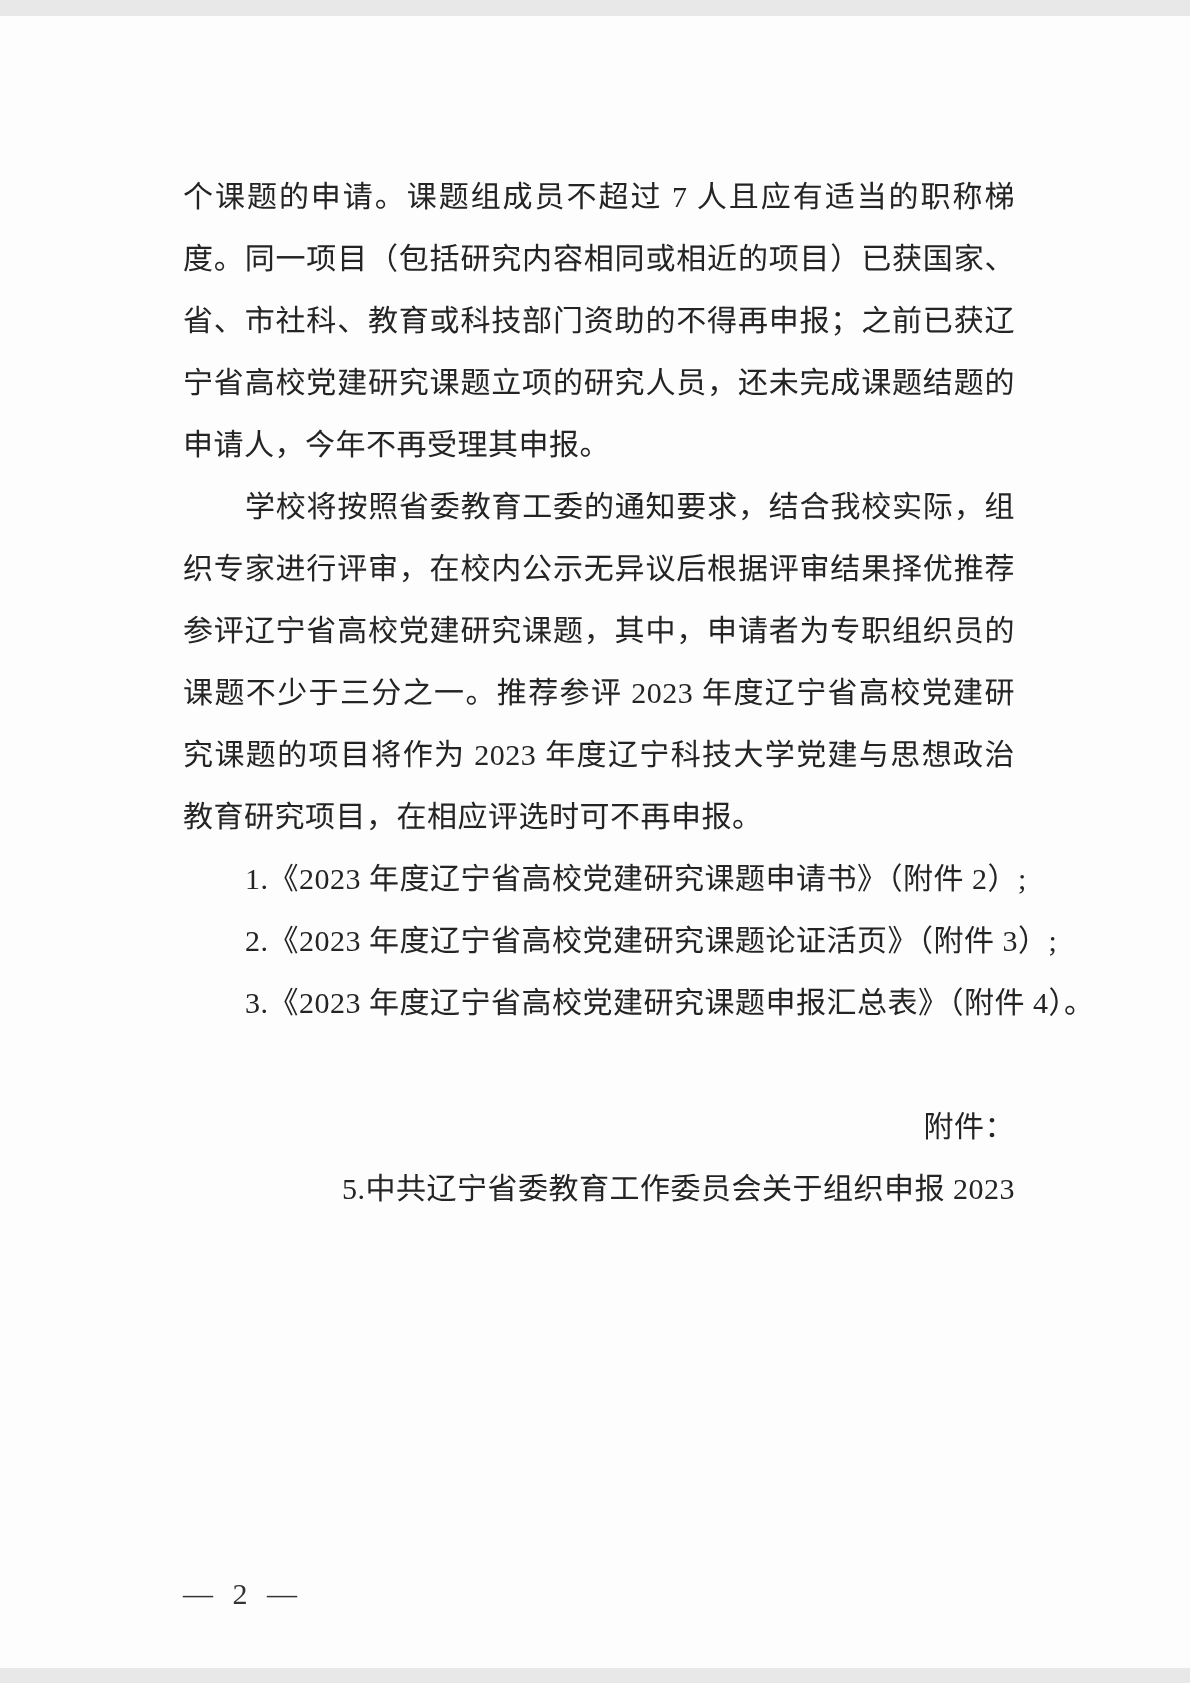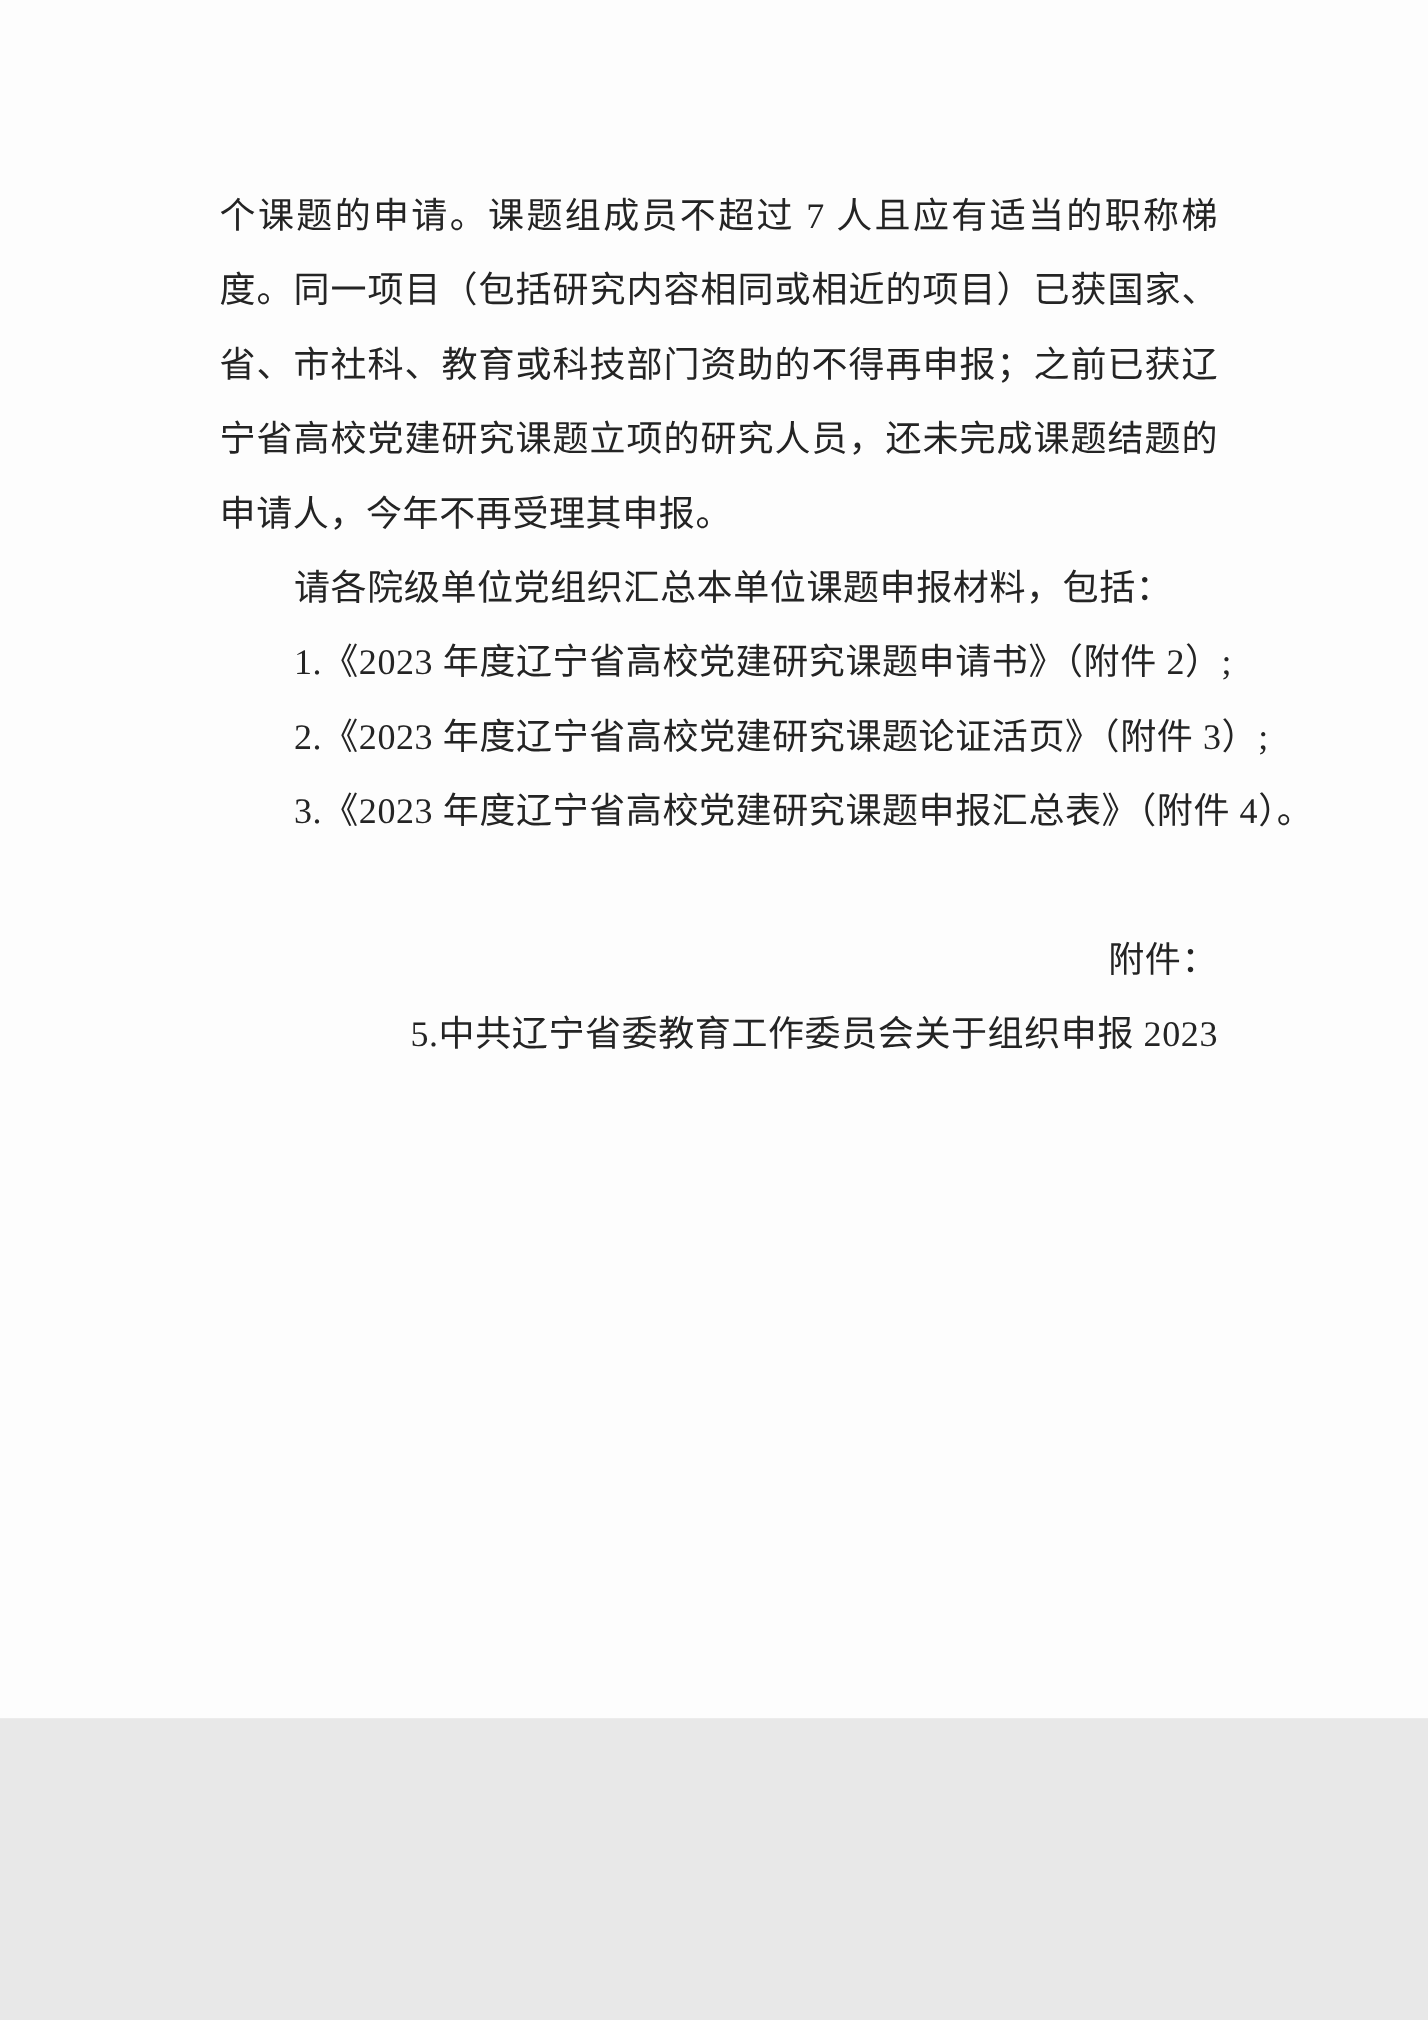--- a/index.html
+++ b/index.html
@@ -3,22 +3,22 @@
 <meta charset="utf-8">
 <style>
   html, body {
     margin: 0;
     padding: 0;
     background: #e8e8e8;
   }
   .page {
     position: relative;
     width: 1190px;
-    height: 1432px;
-    margin: 0 auto;
+    height: 1652px;
+    margin: 16px auto;
     background: var(--page-bg, #fdfdfd);
     overflow: hidden;
     font-family: "Liberation Serif", "DejaVu Serif", serif;
     color: var(--text-color, #222222);
   }
   .doc {
     position: absolute;
     left: 183px;
     top: 150px;
     width: 832px;
@@ -52,21 +52,21 @@
     color: var(--footer-color, #333333);
     letter-spacing: 1px;
   }
 </style>
 </head>
 <body>
 
 <div class="page" style="--page-bg: #fdfdfd; --text-color: #242424; --footer-color: #333333;">
   <main class="doc">
       <p class="">个课题的申请。课题组成员不超过 7 人且应有适当的职称梯度。同一项目（包括研究内容相同或相近的项目）已获国家、省、市社科、教育或科技部门资助的不得再申报；之前已获辽宁省高校党建研究课题立项的研究人员，还未完成课题结题的申请人，今年不再受理其申报。</p>
-      <p class="indent">请各院级单位党组织汇总本单位课题申报材料，包括：</p>
+      <p class="indent">学校将按照省委教育工委的通知要求，结合我校实际，组织专家进行评审，在校内公示无异议后根据评审结果择优推荐参评辽宁省高校党建研究课题，其中，申请者为专职组织员的课题不少于三分之一。推荐参评 2023 年度辽宁省高校党建研究课题的项目将作为 2023 年度辽宁科技大学党建与思想政治教育研究项目，在相应评选时可不再申报。</p>
       <p class="indent nowrap">1.《2023 年度辽宁省高校党建研究课题申请书》（附件 2）;</p>
       <p class="indent nowrap">2.《2023 年度辽宁省高校党建研究课题论证活页》（附件 3）;</p>
       <p class="indent nowrap">3.《2023 年度辽宁省高校党建研究课题申报汇总表》（附件 4）。</p>
       <p class="indent nowrap gap">附件：</p>
       <p class="indent nowrap">5.中共辽宁省委教育工作委员会关于组织申报 2023</p>
     </main>
   <div class="footer">— 2 —</div>
 </div>
 
 </body></html>

